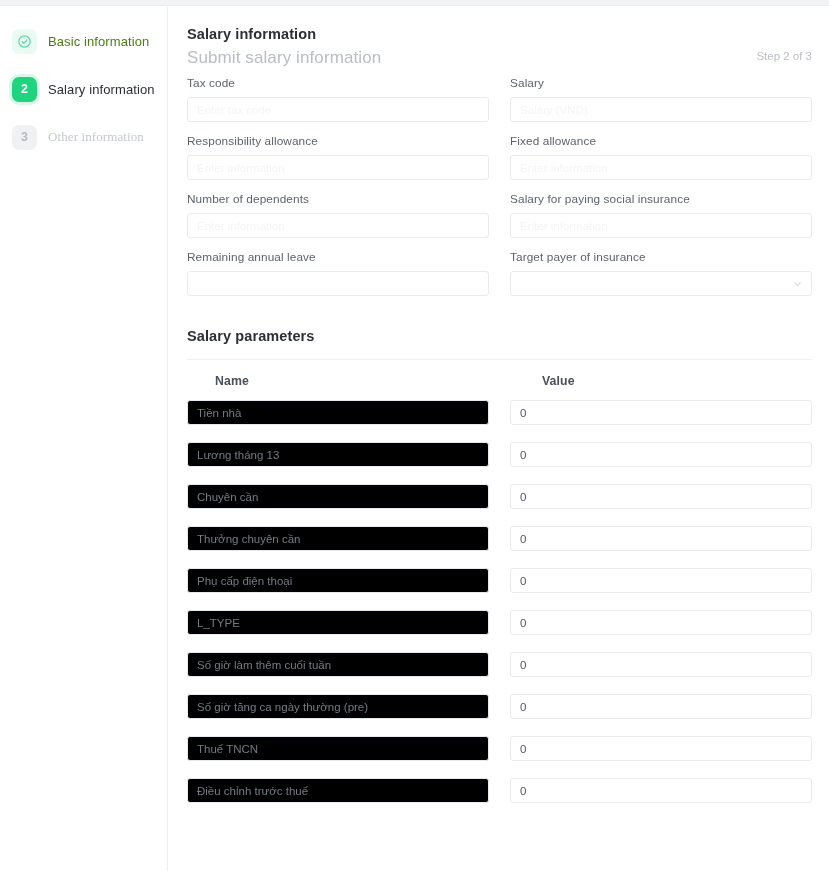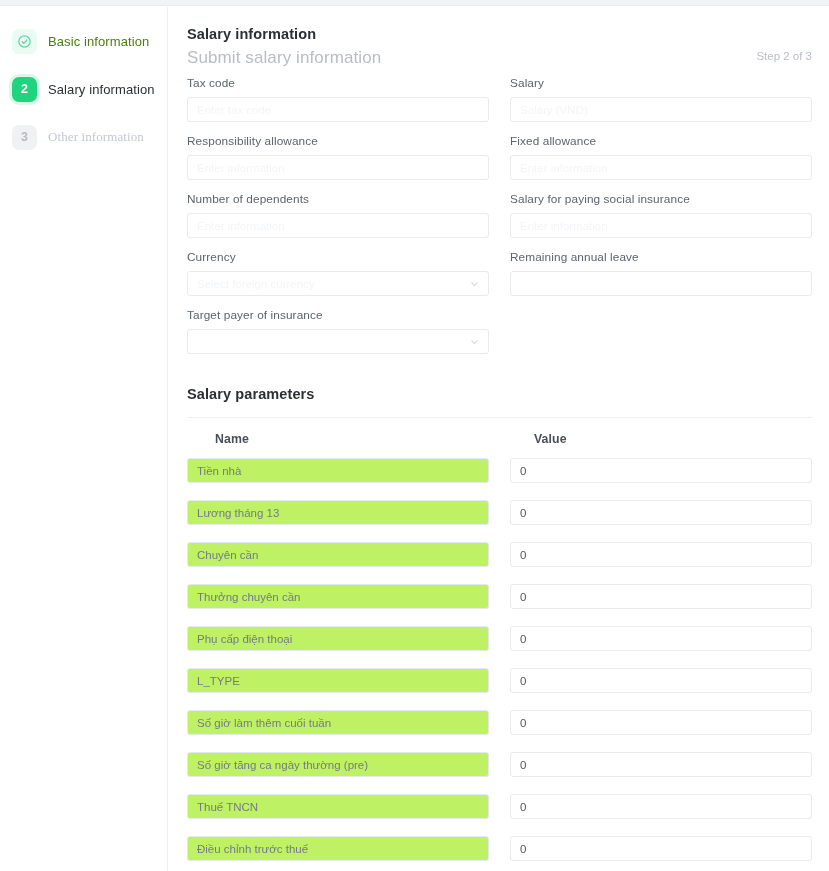--- a/index.html
+++ b/index.html
@@ -176,21 +176,21 @@
     letter-spacing: .1px;
   }
   .params-rule {
     height: 1px;
     background: #eeeff1;
     margin: 15px 0 0 0;
   }
   .params-head {
     display: grid;
     grid-template-columns: 302px 302px;
-    column-gap: 17px;
+    column-gap: 25px;
     margin-top: 14px;
     margin-bottom: 12px;
     padding-left: 28px;
   }
   .col-head {
     font-size: 12.3px;
     font-weight: 700;
     color: #4a5059;
     letter-spacing: .1px;
   }
@@ -199,21 +199,21 @@
     grid-template-columns: 302px 302px;
     column-gap: 21px;
     margin-bottom: 17px;
   }
   .p-name {
     width: 100%;
     height: 25px;
     box-sizing: border-box;
     border: 1px solid #e5e8ec;
     border-radius: 3px;
-    background: #bef264;
+    background: #000000;
     font-family: "Liberation Sans", sans-serif;
     font-size: 11.5px;
     color: #757b84;
     padding: 0 9px;
     outline: none;
     display: block;
   }
   .p-value {
     width: 100%;
     height: 25px;
@@ -297,31 +297,20 @@
         <div class="field">
           <label class="f-label">Number of dependents</label>
           <input class="f-input" type="text" placeholder="Enter information" style="">
         </div>
 
         <div class="field">
           <label class="f-label">Salary for paying social insurance</label>
           <input class="f-input" type="text" placeholder="Enter information" style="">
         </div>
 
-        <div class="field">
-          <label class="f-label">Currency</label>
-          <div class="f-select">
-            <input class="f-input" type="text" readonly="" placeholder="Select foreign currency" style="">
-            <span class="chev">
-              <svg width="11" height="11" viewBox="0 0 24 24" fill="none" stroke="#d5d8dd" stroke-width="2.2" stroke-linecap="round" stroke-linejoin="round" aria-hidden="true">
-                <polyline points="6,9 12,15.5 18,9"></polyline>
-              </svg>
-            </span>
-          </div>
-        </div>
 
         <div class="field">
           <label class="f-label">Remaining annual leave</label>
           <input class="f-input" type="text" placeholder="" style="">
         </div>
 
 
         <div class="field">
           <label class="f-label">Target payer of insurance</label>
           <div class="f-select">

